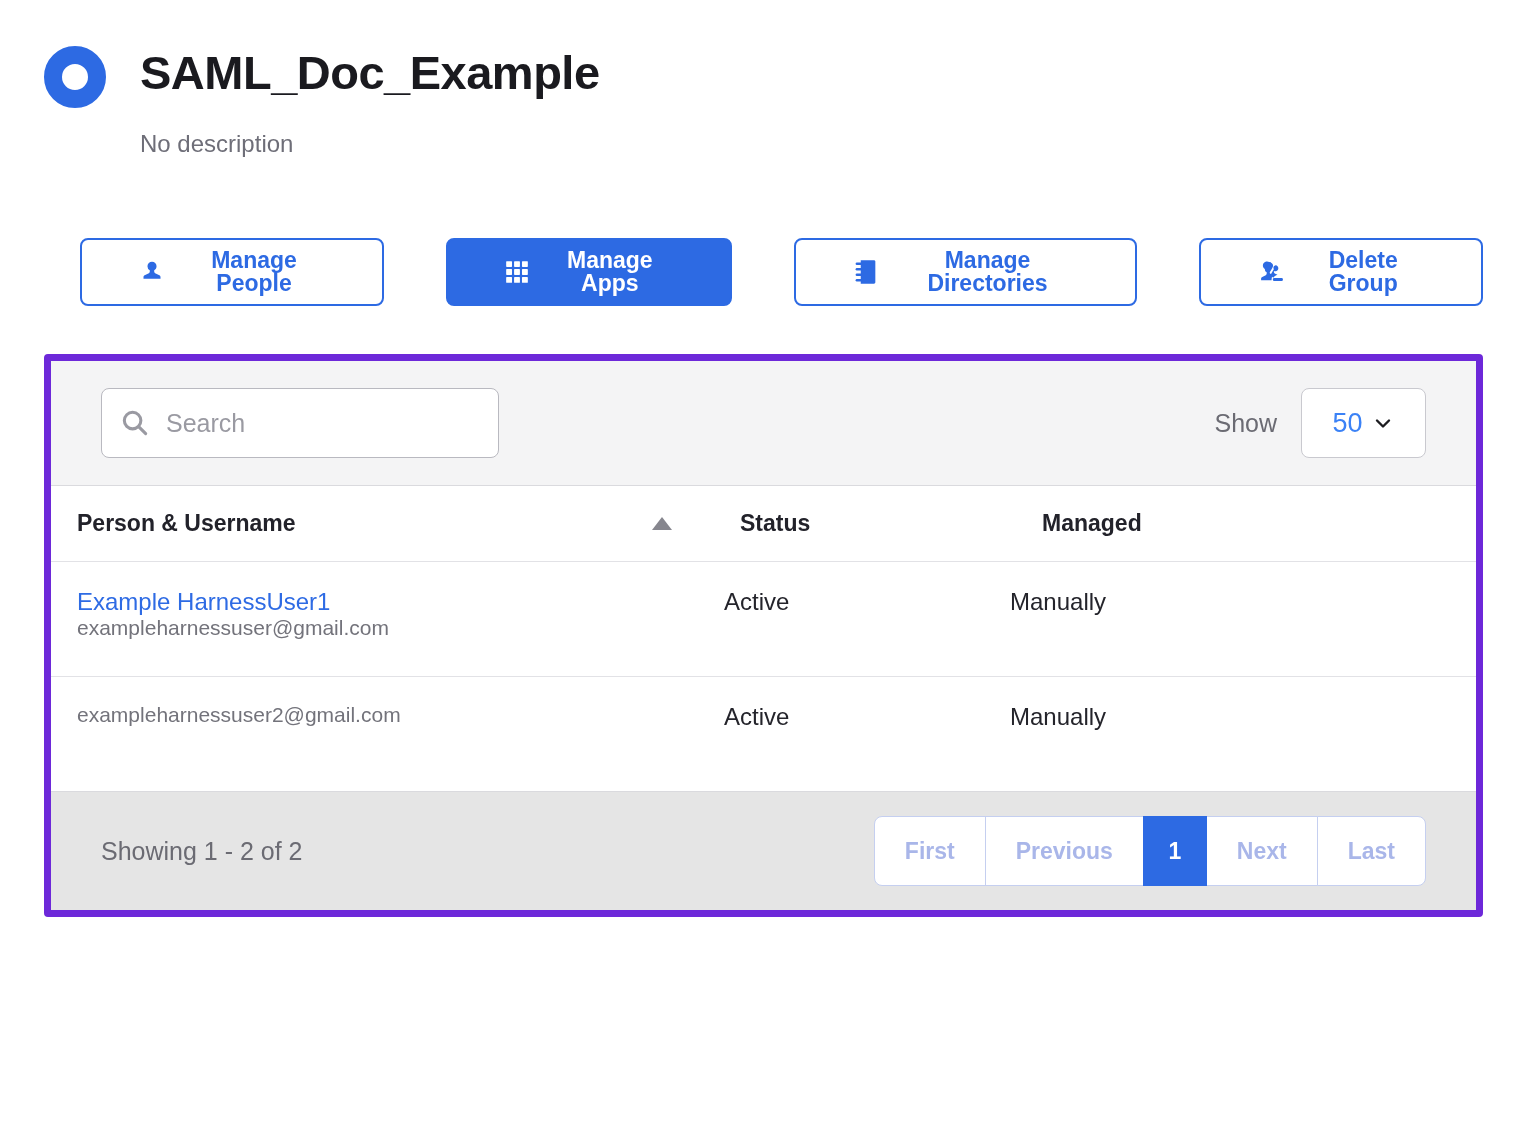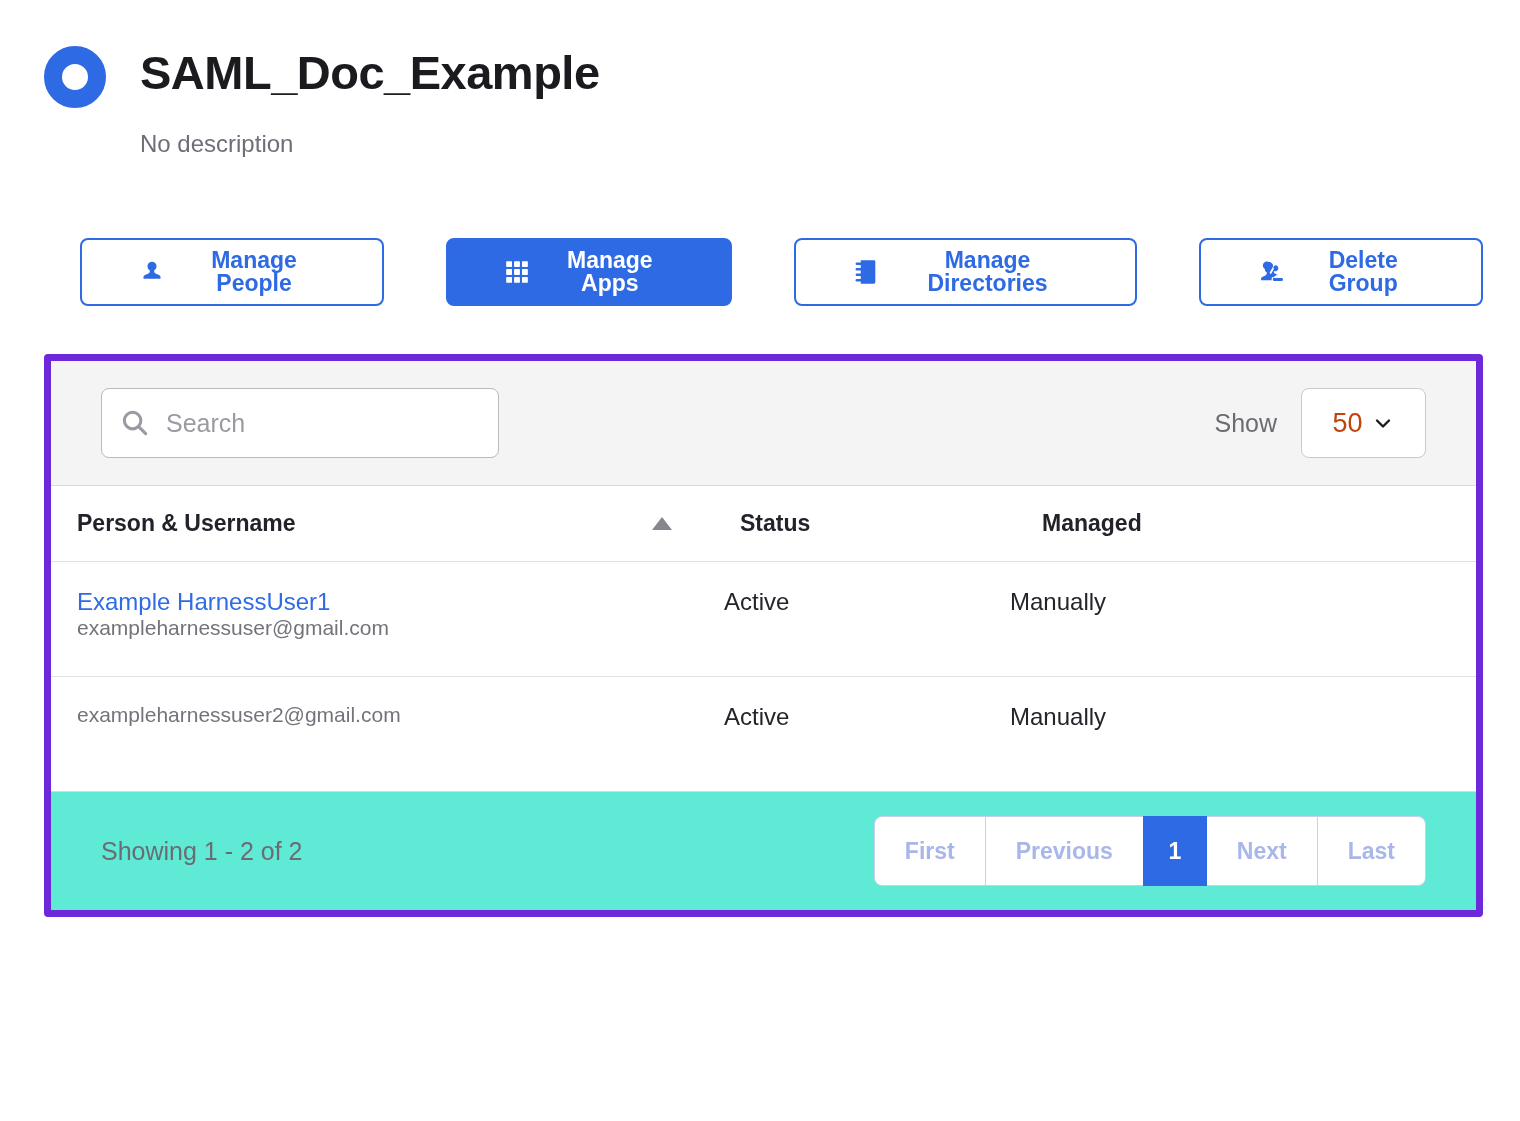--- a/index.html
+++ b/index.html
@@ -57,40 +57,40 @@
     padding:0 20px 0 64px;font-size:25px;color:#1d1d21;background:#ffffff;outline:none;
     font-family:inherit;
   }
   .search-input::placeholder{color:#9a9aa2;}
   .search-ic{position:absolute;left:18px;top:19px;width:32px;height:32px;}
   .show-wrap{display:flex;align-items:center;gap:24px;}
   .show-label{font-size:25px;color:#6b6b73;}
   .select-box{
     display:flex;align-items:center;justify-content:center;gap:8px;
     width:123px;height:68px;background:#ffffff;border:1px solid #c9c9cf;border-radius:8px;
-    font-size:27px;color:#c2410c;cursor:pointer;
+    font-size:27px;color:#3b82f6;cursor:pointer;
   }
 
   .t-grid{display:grid;grid-template-columns:647px 286px 1fr;}
   .t-head{height:75px;align-items:center;padding:0 26px;font-size:23px;font-weight:700;color:#22222a;gap:16px;}
   .t-head .col1{display:flex;align-items:center;cursor:pointer;}
   .sort-asc{margin-left:auto;margin-right:52px;width:0;height:0;
     border-left:10px solid transparent;border-right:10px solid transparent;
     border-bottom:13px solid #86868e;}
   .t-row{
     min-height:115px;box-sizing:border-box;padding:26px 26px 0 26px;
     border-top:1px solid #e2e2e6;align-items:start;background:#ffffff;
   }
   .p-name{font-size:24px;color:#2e6be4;text-decoration:none;display:inline-block;cursor:pointer;}
   .p-mail{font-size:21px;color:#73737b;margin-top:0;}
   .cell{font-size:24px;color:#24242b;}
 
   .card-foot{
     display:flex;justify-content:space-between;align-items:center;
-    background:#5eead4;border-top:1px solid #dadade;padding:24px 50px;height:70px;
+    background:#e5e5e5;border-top:1px solid #dadade;padding:24px 50px;height:70px;
   }
   .foot-summary{font-size:25px;color:#6b6b73;}
   .pager{display:flex;}
   .pg{
     height:70px;box-sizing:border-box;padding:0 30px;margin-left:-1px;
     display:flex;align-items:center;justify-content:center;
     background:#ffffff;border:1px solid #c5cff0;color:#a9b6e9;
     font-size:23px;font-weight:700;cursor:pointer;font-family:inherit;
   }
   .pg.first{border-radius:8px 0 0 8px;margin-left:0;}

